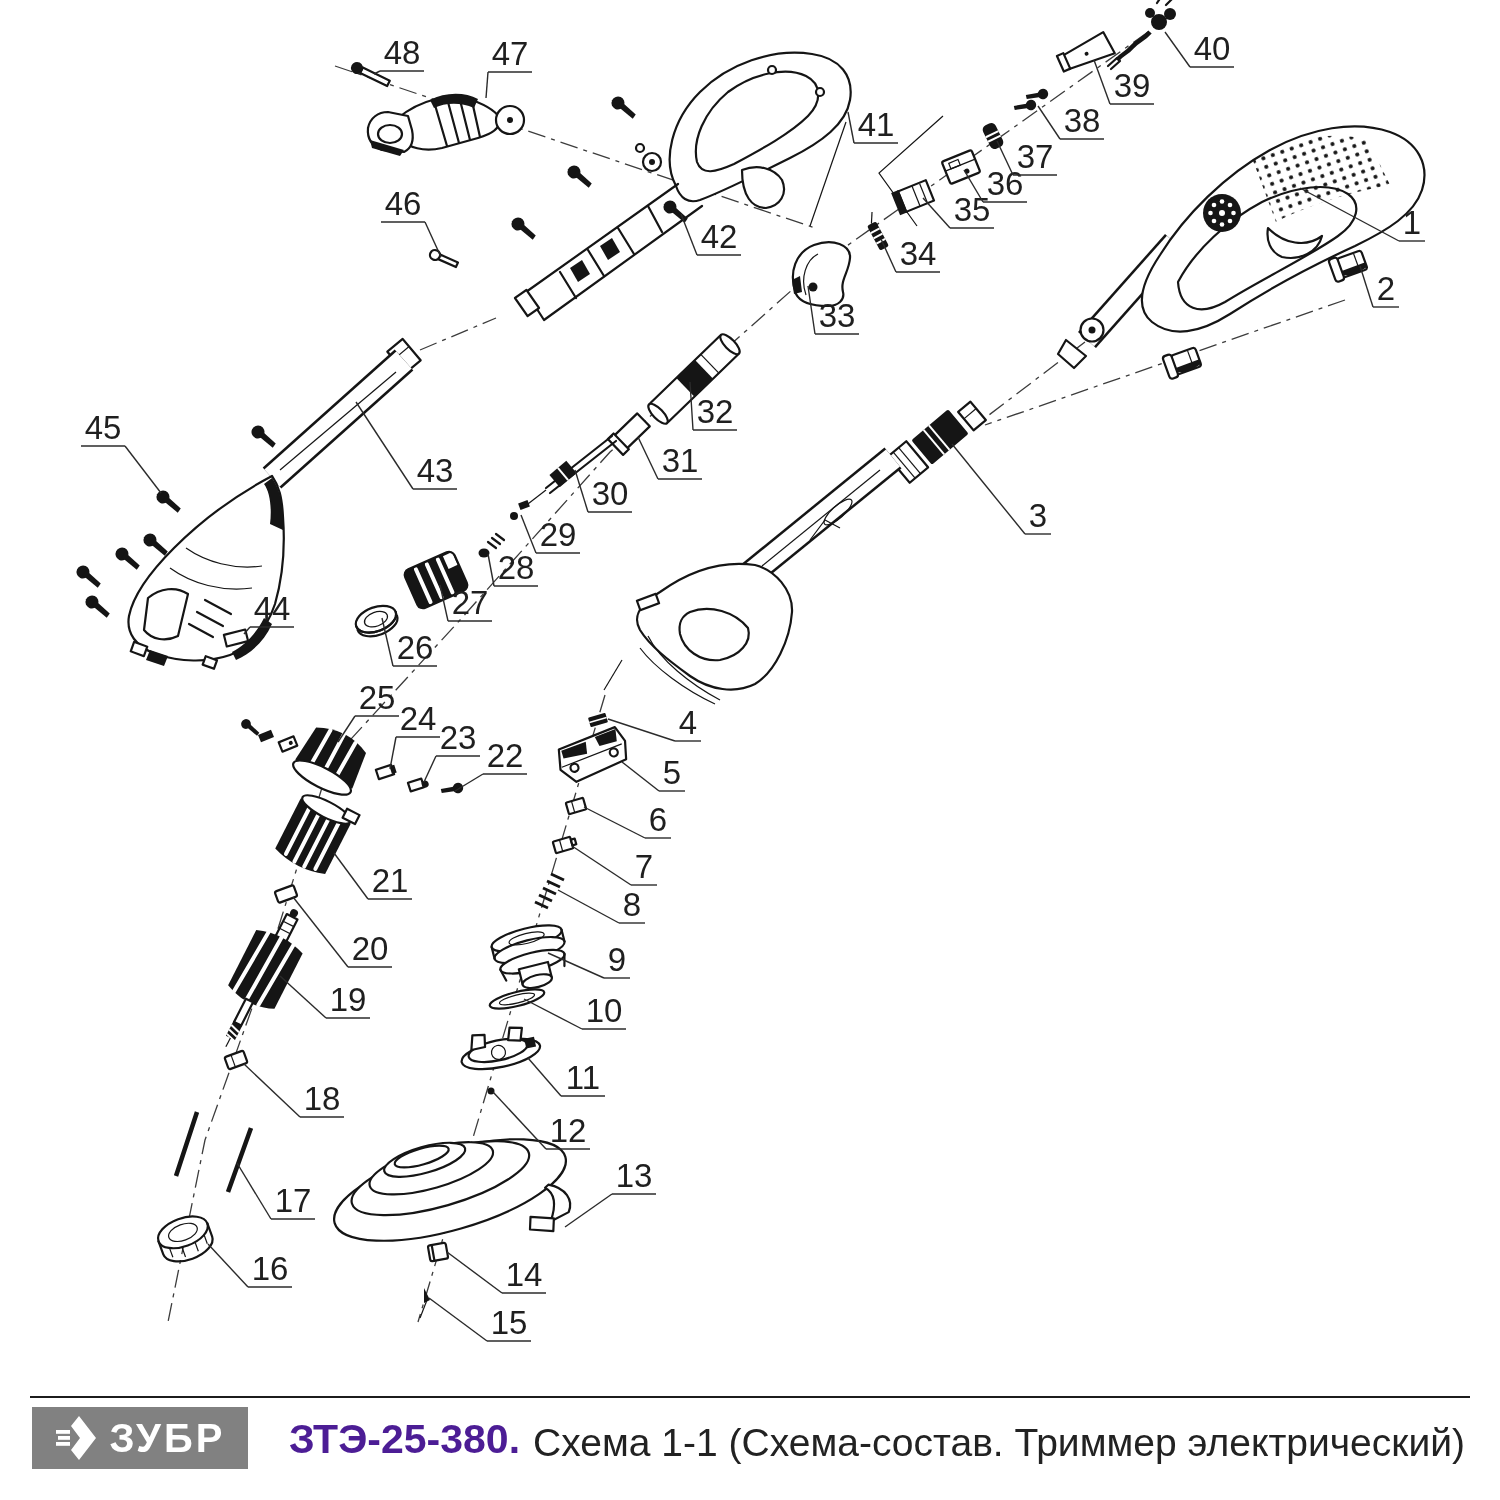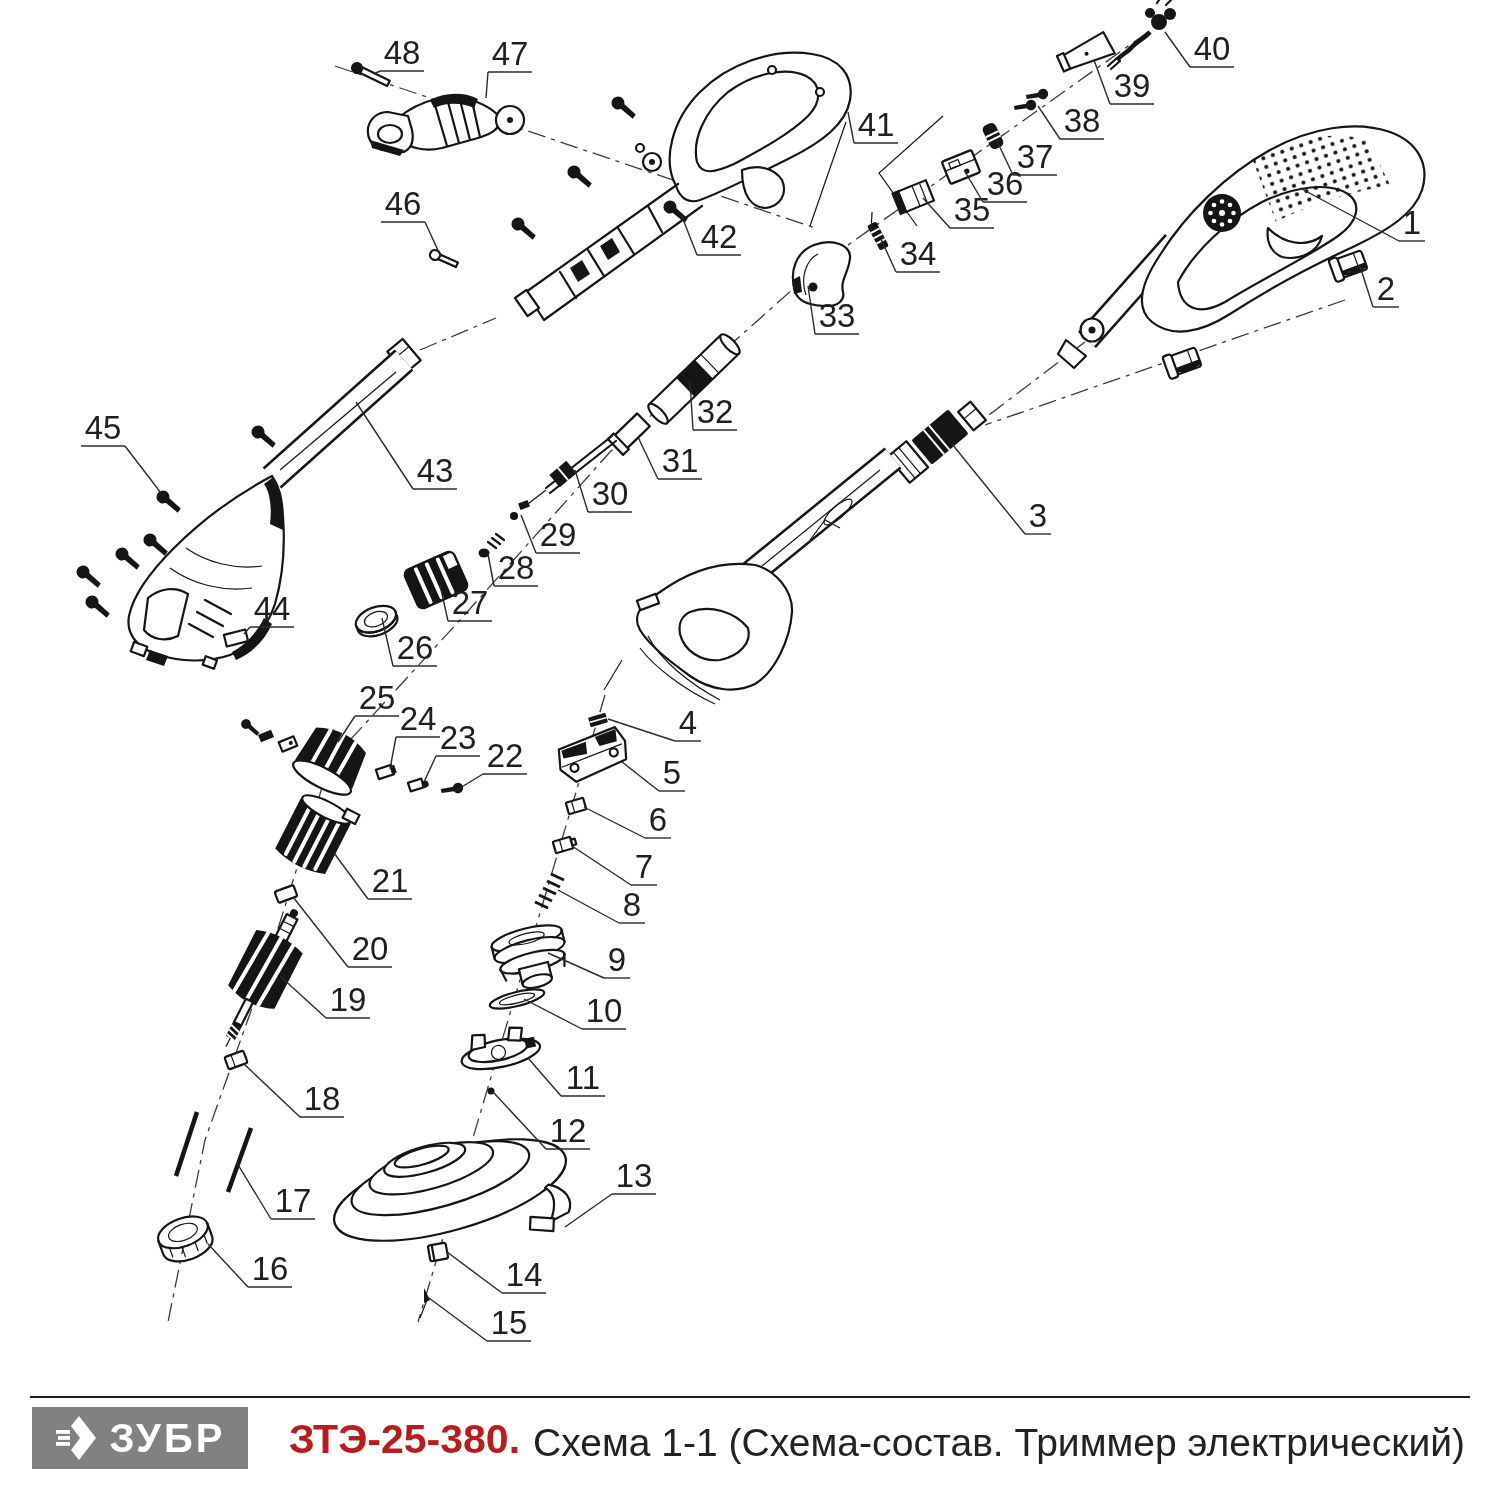--- a/index.html
+++ b/index.html
@@ -16,21 +16,21 @@
   .lead{stroke:#2b2b2b;stroke-width:1.4;fill:none;}
   .lbl{font:300 33px "Liberation Sans",sans-serif;fill:#1f1f1f;text-anchor:middle;}
   
   .footer-rule{position:absolute;left:30px;top:1396px;width:1440px;height:0;
                border-top:2px solid #1c1c1c;}
   .logo-box{position:absolute;left:32px;top:1407px;width:216px;height:62px;
             display:flex;align-items:center;justify-content:center;gap:13px;}
   .brand{color:#fff;font-size:40px;font-weight:bold;letter-spacing:3px;line-height:1;}
   .caption{position:absolute;left:289px;top:1412px;height:54px;display:flex;
            align-items:center;gap:13px;white-space:nowrap;}
-  .model{font-size:41px;font-weight:bold;color:#b91c1c;text-align:center;}
+  .model{font-size:41px;font-weight:bold;color:#4c1d95;text-align:center;}
   .subtitle{font-size:39px;font-weight:normal;color:#222;margin-top:8px;}
 </style>
 </head>
 <body>
 
 <div class="page">
 
 <svg id="diagram" width="1500" height="1500" viewBox="0 0 1500 1500" xmlns="http://www.w3.org/2000/svg">
   <defs>
     <pattern id="dotp" width="10" height="9" patternUnits="userSpaceOnUse" patternTransform="rotate(-19)">

